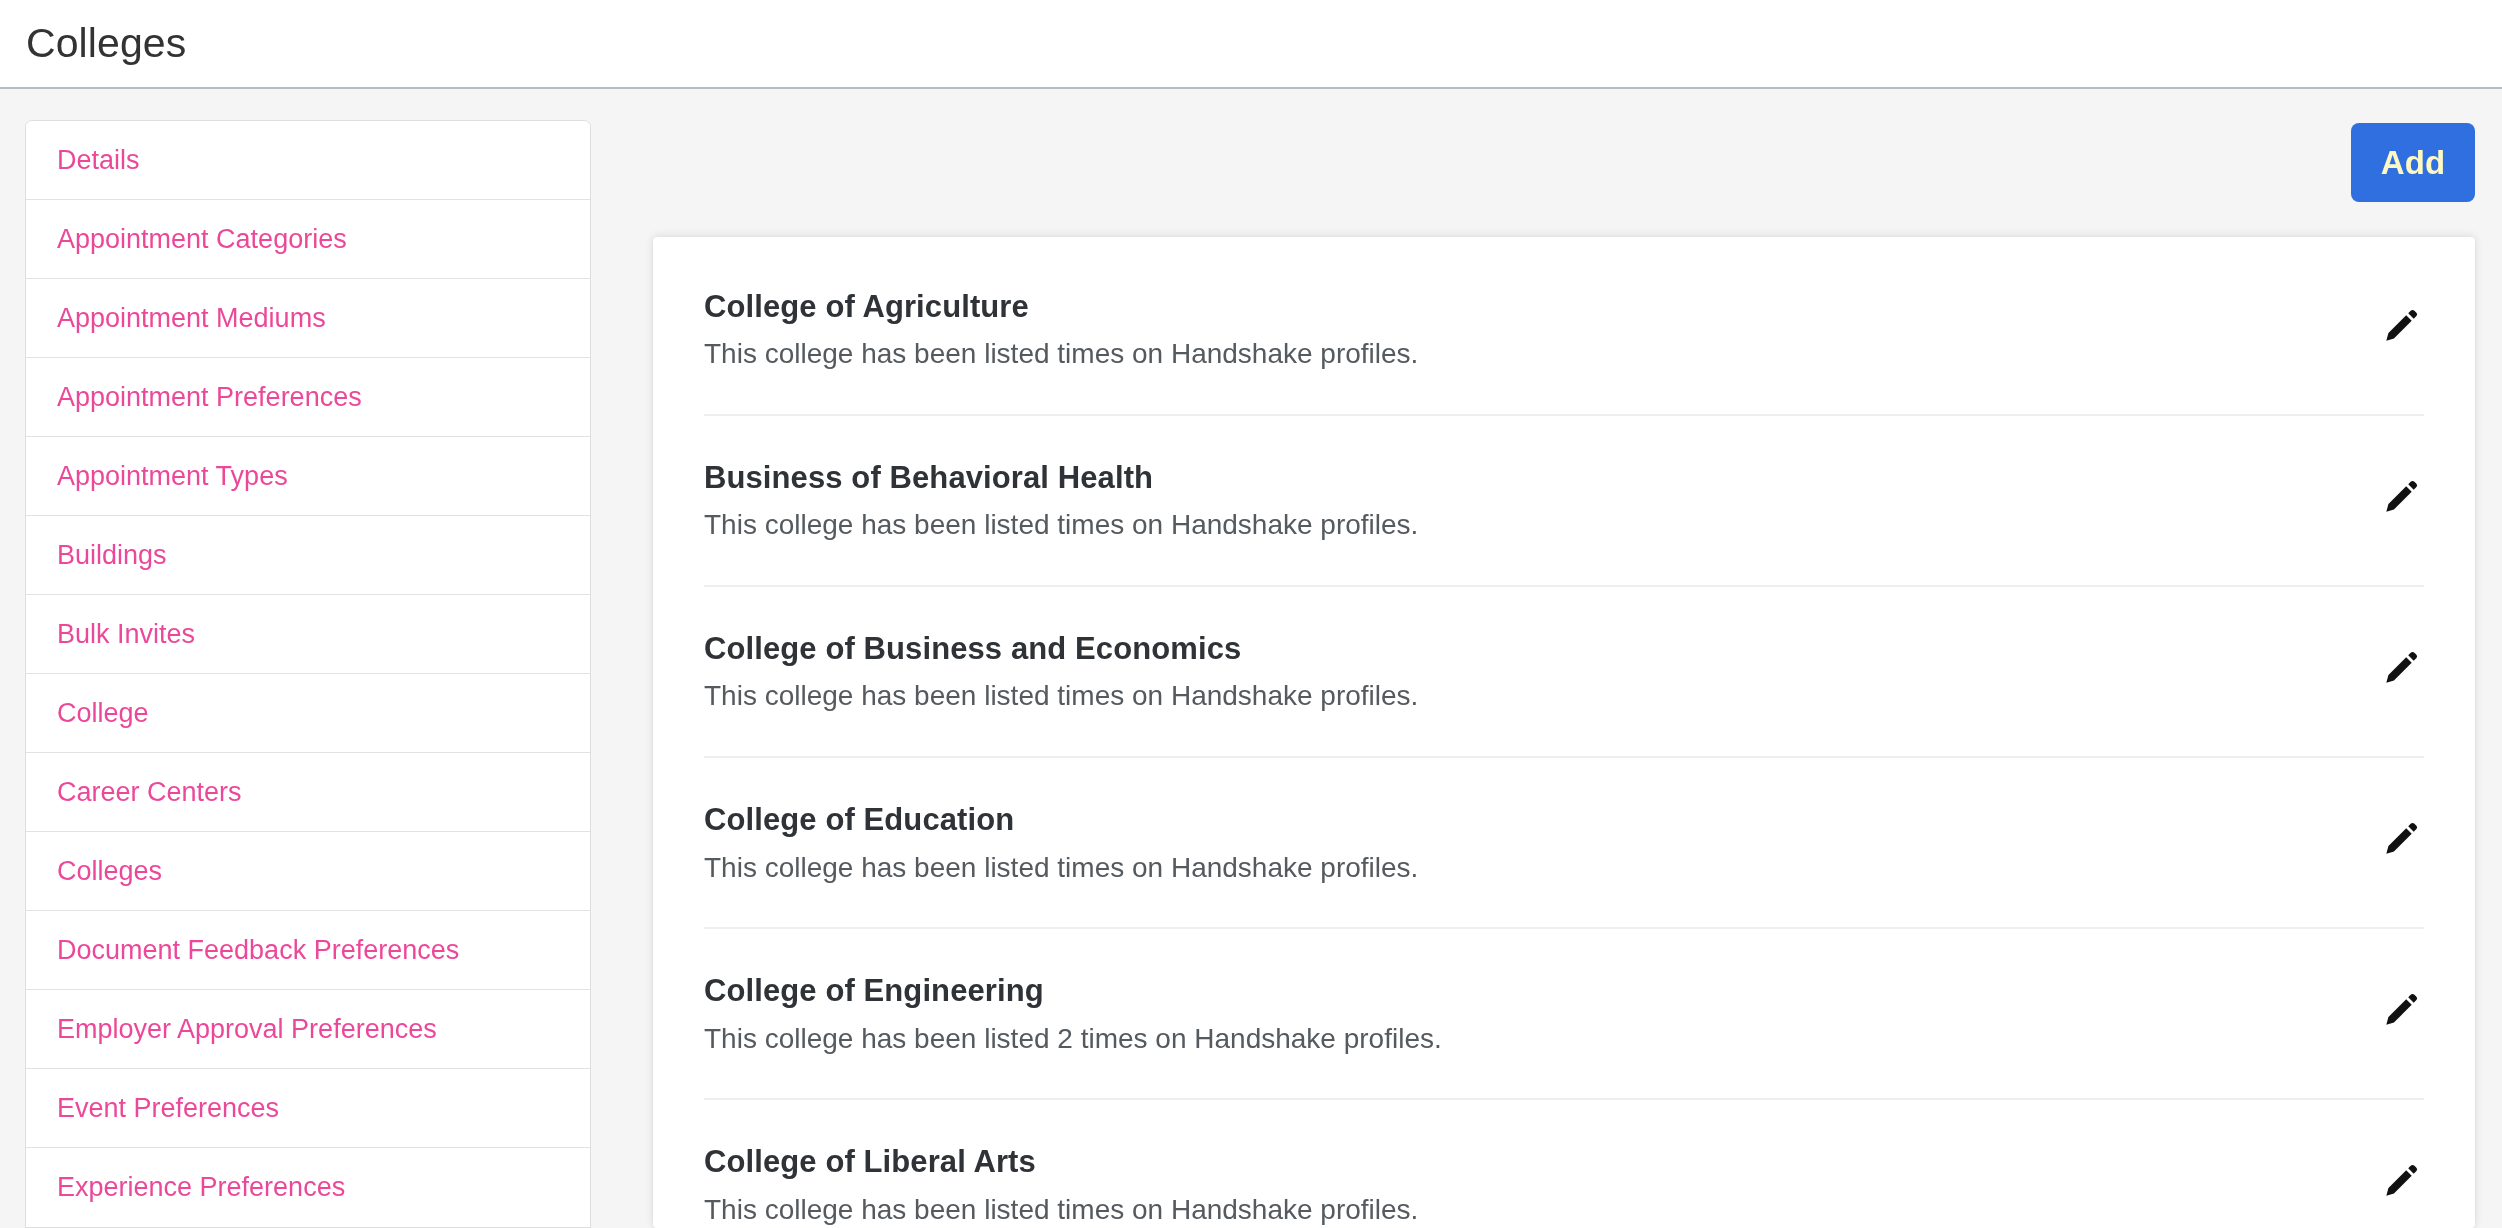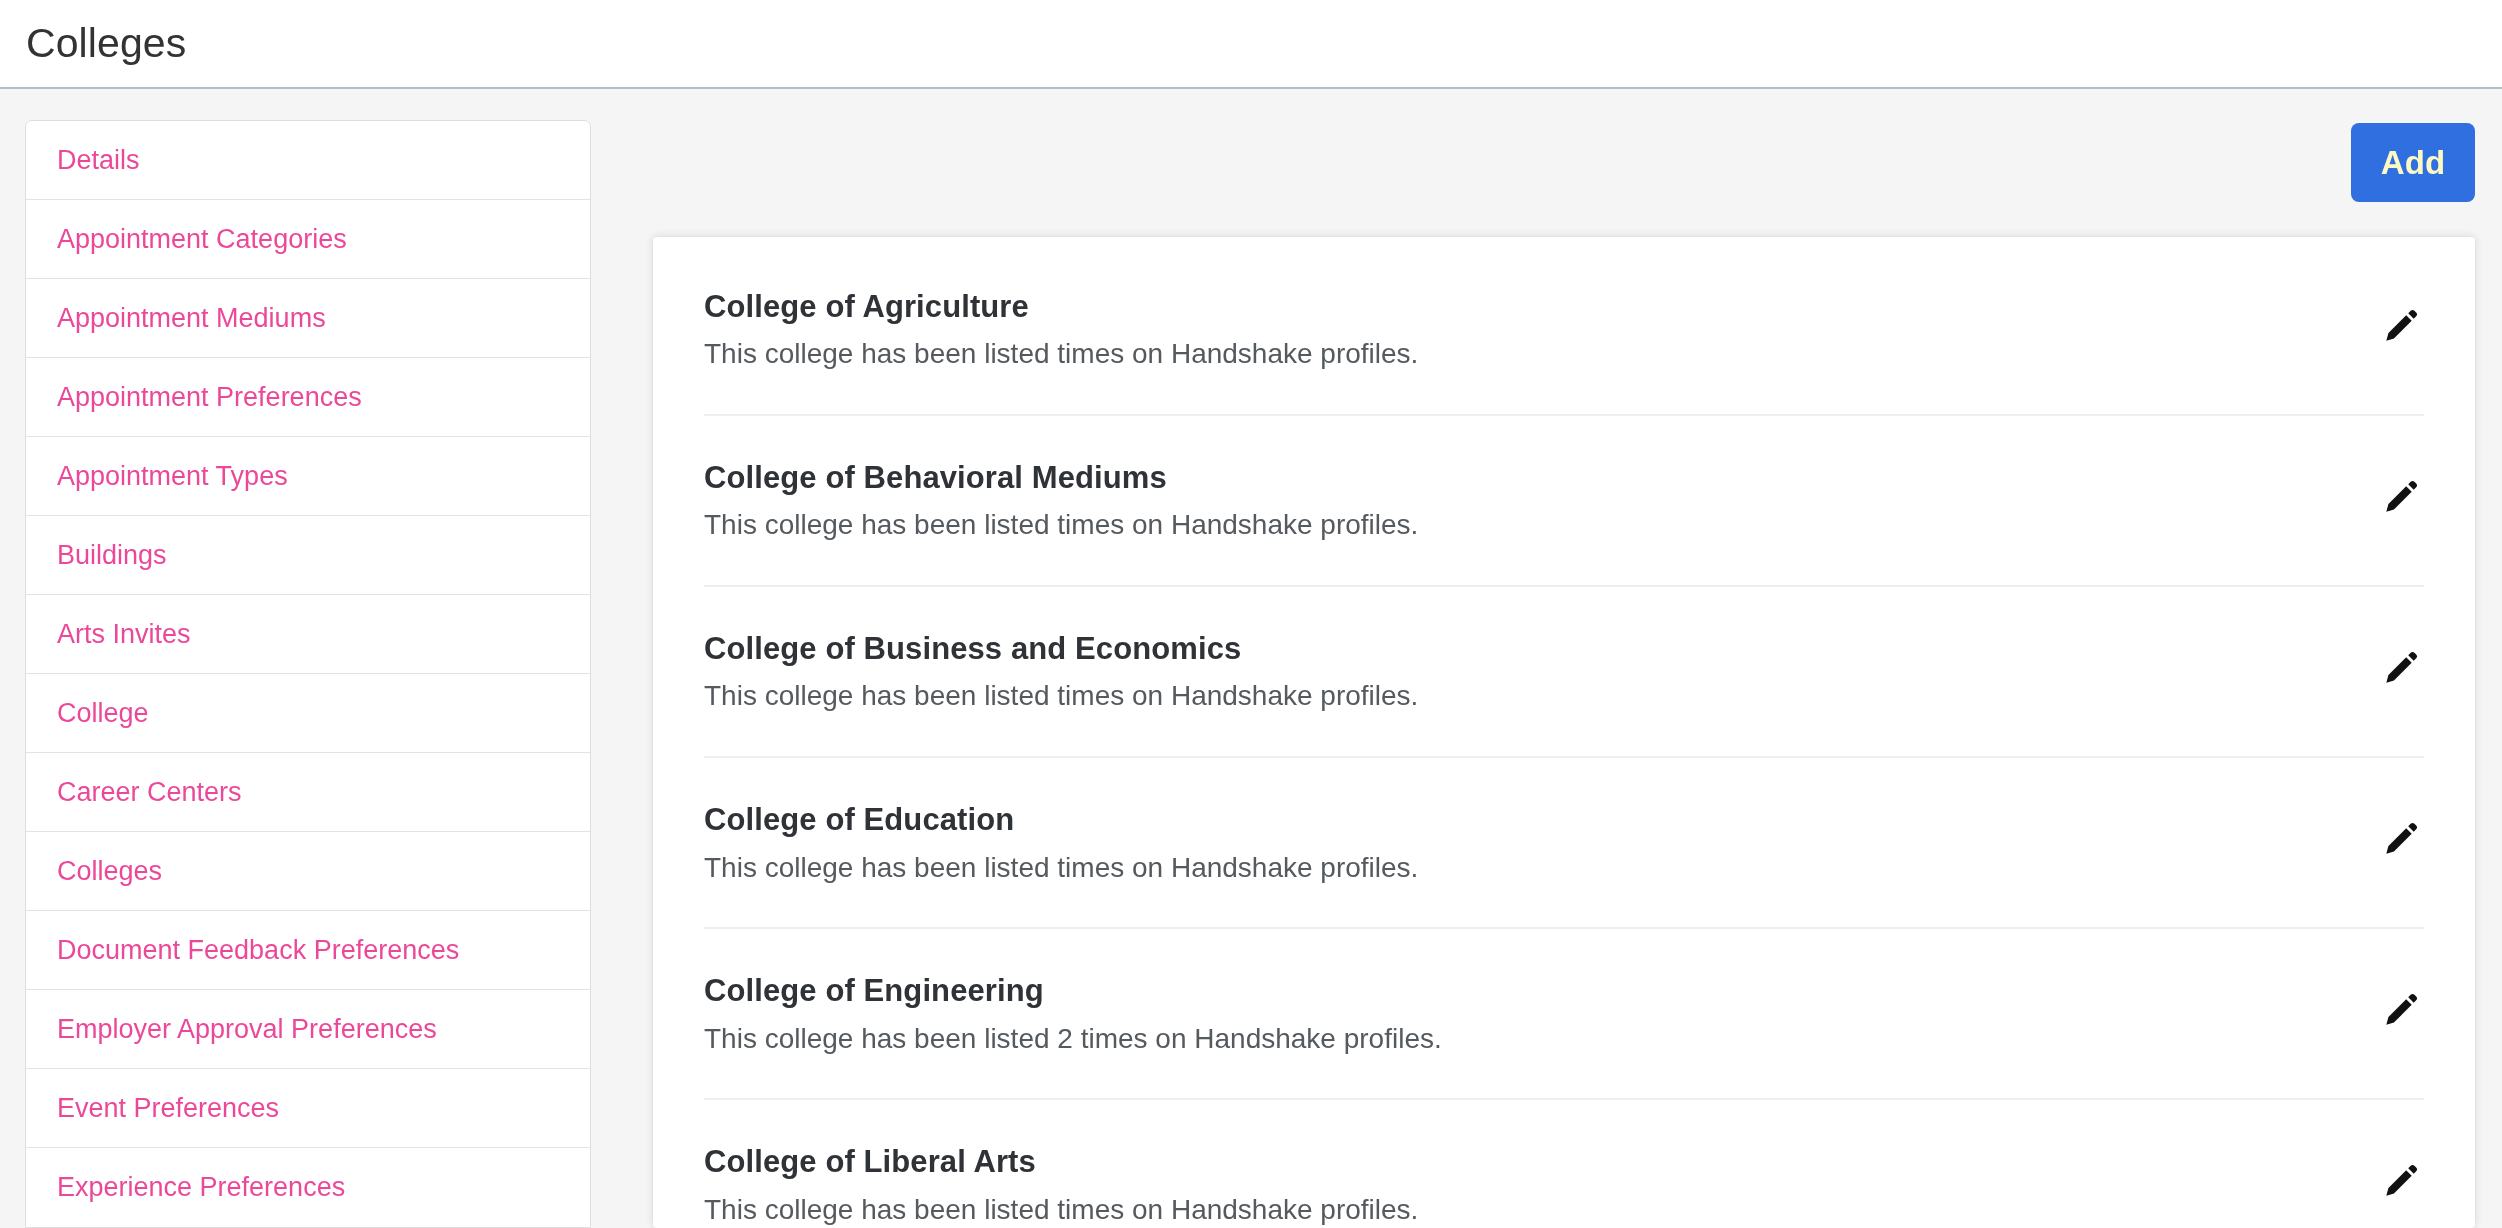--- a/index.html
+++ b/index.html
@@ -183,21 +183,21 @@
         <div class="sidebar-item">
           <span class="sidebar-item-label">Appointment Preferences</span>
         </div>
         <div class="sidebar-item">
           <span class="sidebar-item-label">Appointment Types</span>
         </div>
         <div class="sidebar-item">
           <span class="sidebar-item-label">Buildings</span>
         </div>
         <div class="sidebar-item">
-          <span class="sidebar-item-label">Arts Invites</span>
+          <span class="sidebar-item-label">Bulk Invites</span>
         </div>
         <div class="sidebar-item">
           <span class="sidebar-item-label">College</span>
         </div>
         <div class="sidebar-item">
           <span class="sidebar-item-label">Career Centers</span>
         </div>
         <div class="sidebar-item">
           <span class="sidebar-item-label">Colleges</span>
         </div>
@@ -233,21 +233,21 @@
               <span>
                 <svg width="40" height="40" viewBox="0 0 24 24" aria-hidden="true">
                   <path fill="#111111" d="M3.2 20.8l1.25-4.55L15.1 5.6l3.3 3.3L7.75 19.55 3.2 20.8z"></path>
                   <path fill="#111111" d="M16.35 4.35l1.45-1.45a1.6 1.6 0 0 1 2.26 0l1.04 1.04a1.6 1.6 0 0 1 0 2.26l-1.45 1.45-3.3-3.3z"></path>
                 </svg>
               </span>
             </button>
           </div>
           <div class="college-row">
             <div class="college-texts">
-              <div class="college-name">College of Behavioral Mediums</div>
+              <div class="college-name">Business of Behavioral Health</div>
               <div class="college-desc">This college has been listed times on Handshake profiles.</div>
             </div>
             <button class="edit-button">
               <span>
                 <svg width="40" height="40" viewBox="0 0 24 24" aria-hidden="true">
                   <path fill="#111111" d="M3.2 20.8l1.25-4.55L15.1 5.6l3.3 3.3L7.75 19.55 3.2 20.8z"></path>
                   <path fill="#111111" d="M16.35 4.35l1.45-1.45a1.6 1.6 0 0 1 2.26 0l1.04 1.04a1.6 1.6 0 0 1 0 2.26l-1.45 1.45-3.3-3.3z"></path>
                 </svg>
               </span>
             </button>

